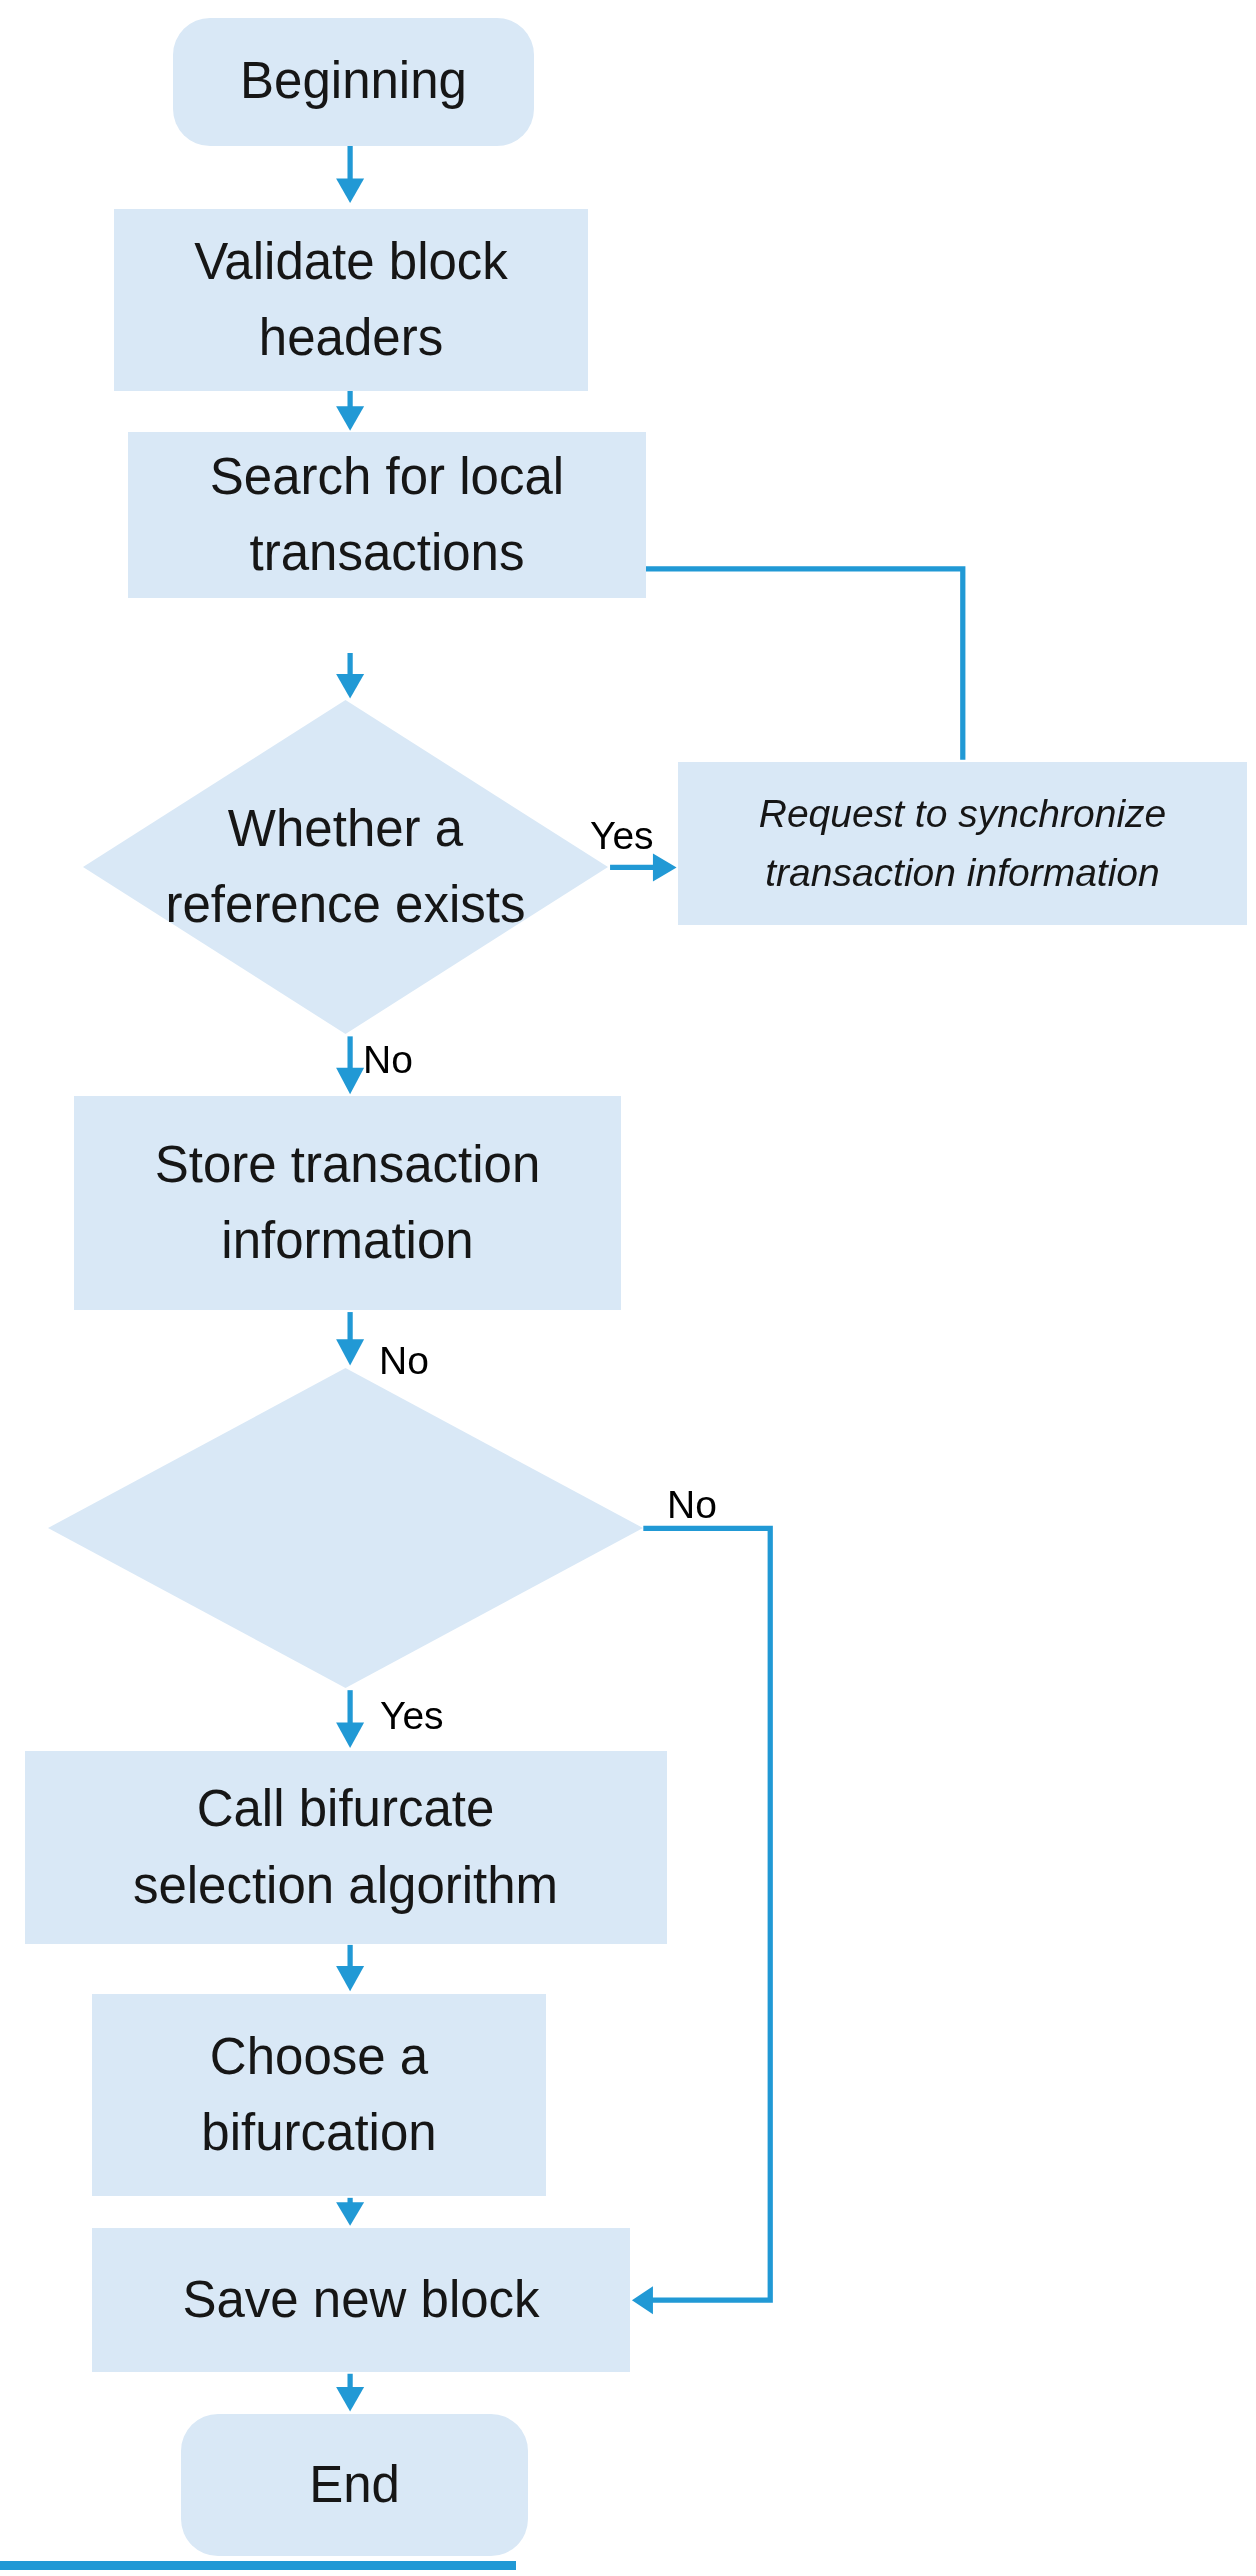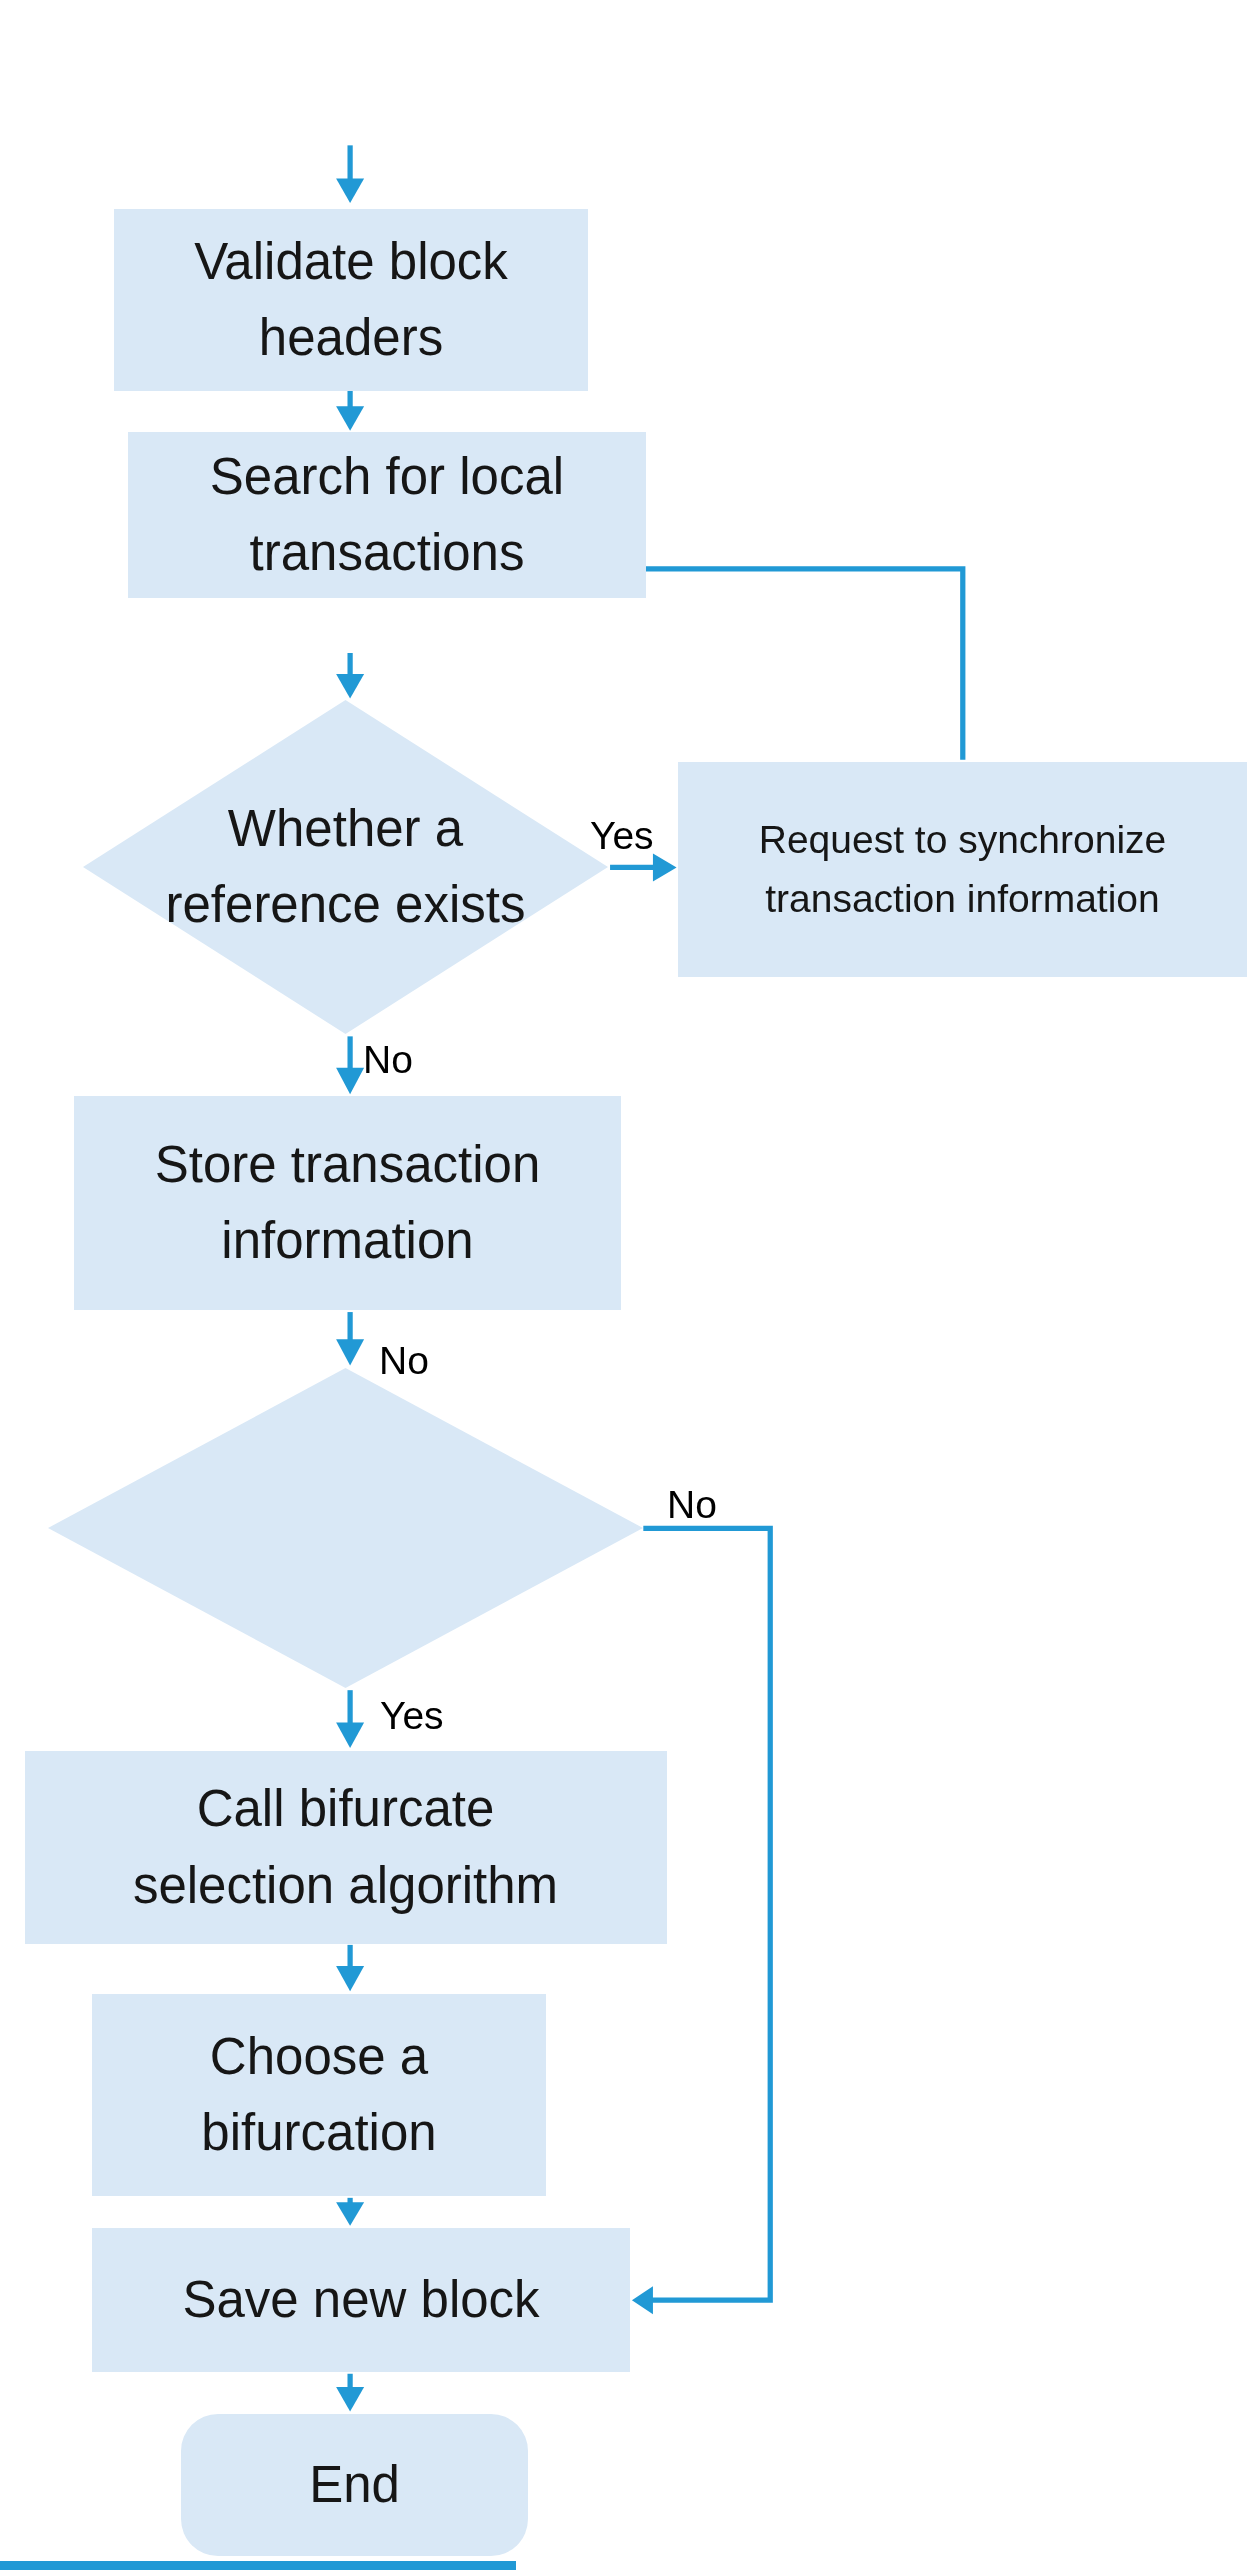--- a/index.html
+++ b/index.html
@@ -74,34 +74,35 @@
       <polygon points="384,1530 416,1530 400,1560"></polygon>
       <polygon points="384,1968 416,1968 400,1997"></polygon>
       <polygon points="384,2246 416,2246 400,2275"></polygon>
       <polygon points="384,2516 416,2516 400,2543"></polygon>
       <polygon points="384,2727 416,2727 400,2755"></polygon>
       <polygon points="726,634 726,666 699,650"></polygon>
       <polygon points="746,2612 746,2644 722,2628"></polygon>
     </g>
   </svg>
 
+  <div class="node terminator" style="left:173px;top:17.5px;width:361px;height:128px;">Beginning</div>
 
   <div class="node" style="left:114px;top:201px;width:474px;height:182px;margin-top:8px;">Validate block
 headers</div>
 
   <div class="node" style="left:92px;top:432px;width:518px;height:166px;margin-left:36px;">Search for local
 transactions</div>
 
   <div class="node diamond" style="left:83px;top:700px;width:525px;height:334px;text-align:center;">
     <span class="shape"></span>
     <span class="lbl">Whether a
 reference exists</span>
   </div>
 
-  <div class="node small-text" style="left:678px;top:762px;width:569px;height:215px;">Request to synchronize
+  <div class="node small-text" style="left:678px;top:762px;width:569px;height:163px;font-style:italic;">Request to synchronize
 transaction information</div>
 
   <div class="node" style="left:74px;top:1096px;width:547px;height:214px;">Store transaction
 information</div>
 
   <div class="node diamond" style="left:48px;top:1368px;width:595px;height:320px;">
     <span class="shape"></span>
   </div>
 
   <div class="node" style="left:24.5px;top:1751px;width:642px;height:193px;">Call bifurcate

